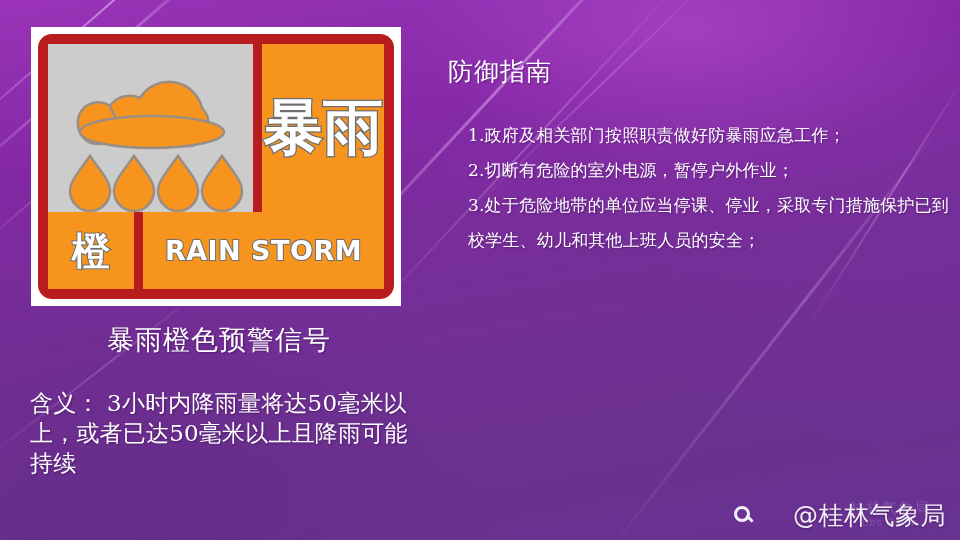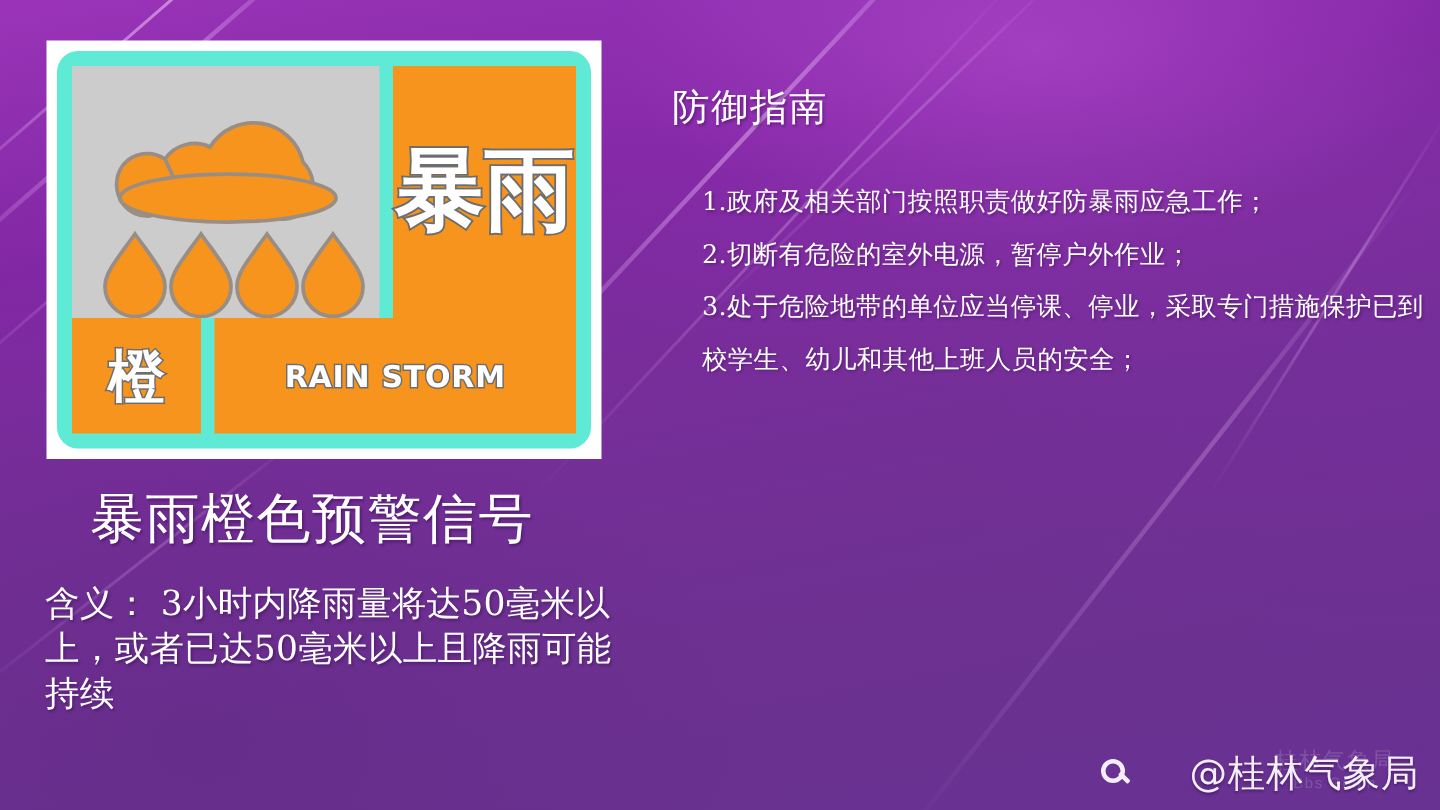--- a/index.html
+++ b/index.html
@@ -57,21 +57,21 @@
     top: 27px;
     width: 370px;
     height: 279px;
     background: #FFFFFF;
     box-sizing: border-box;
     padding: 7px;
   }
   .sign-frame {
     width: 100%;
     height: 100%;
-    background: #5eead4;
+    background: #b91c1c;
     border-radius: 14px;
     box-sizing: border-box;
     padding: 10px;
     display: flex;
     flex-direction: column;
     gap: 0;
   }
   .sign-top {
     display: flex;
     gap: 9px;
@@ -125,37 +125,37 @@
     flex: 1;
     background: #F7941E;
     display: flex;
     align-items: center;
     justify-content: center;
   }
   .en-text {
     color: #FFFFFF;
     font-family: "DejaVu Sans", "Liberation Sans", sans-serif;
     font-weight: 700;
-    font-size: 20px;
+    font-size: 27px;
     letter-spacing: 0.5px;
     -webkit-text-stroke: 2px #6E6E6E;
     paint-order: stroke fill;
     white-space: nowrap;
   }
 
   
   #sign-title {
     position: absolute;
-    left: 22px;
+    left: 33px;
     top: 322px;
     width: 372px;
     text-align: center;
     color: #FFFFFF;
     font-family: "DejaVu Serif", "Liberation Serif", serif;
-    font-size: 36px;
+    font-size: 27px;
     font-weight: 400;
     letter-spacing: 1px;
     text-shadow: 1px 1px 2px rgba(40,0,60,0.45);
   }
   #meaning-block {
     position: absolute;
     left: 30px;
     top: 388px;
     width: 388px;
     color: #FFFFFF;

